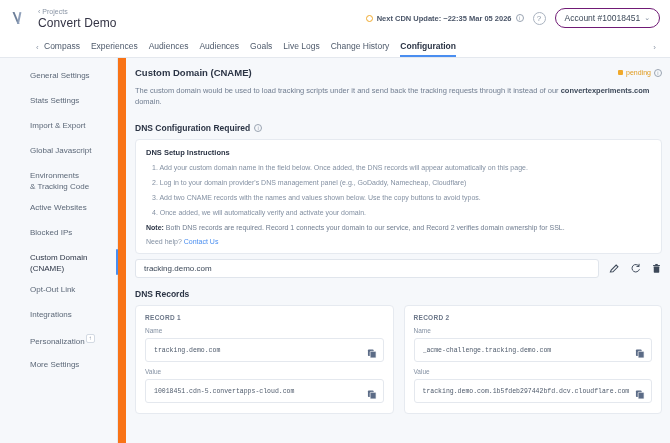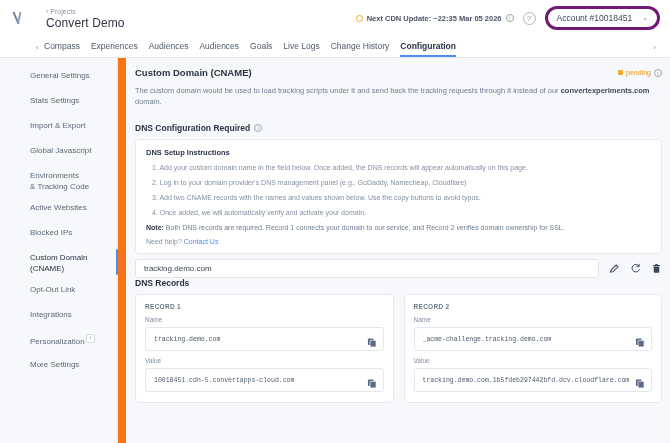--- a/index.html
+++ b/index.html
@@ -14,39 +14,39 @@
 
   
   .topbar {
     height: 36px; flex: 0 0 36px;
     display: flex; align-items: center;
     padding: 0 10px 0 8px;
     background: #ffffff;
     position: relative;
   }
   .logo { width: 22px; height: 22px; flex:0 0 22px; display:flex; align-items:center; justify-content:center; }
-  .brand-block { display:flex; flex-direction:column; justify-content:flex-end; margin-left:16px; }
+  .brand-block { display:flex; flex-direction:column; justify-content:flex-end; margin-left:8px; }
   .crumb { font-size: 7px; color:#8a95a5; display:flex; align-items:center; gap:2px; line-height:9px; }
   .crumb .chev { font-size:7px; color:#8a95a5; }
   .proj-title { font-size: 12px; color:#334; line-height:14px; letter-spacing:.1px; }
 
   .topbar-right { margin-left:auto; display:flex; align-items:center; gap:9px; }
   .cdn-status { display:flex; align-items:center; gap:4px; font-size:7.5px; color:#4a5568; font-weight:bold; white-space:nowrap;}
   .dot-ring { width:7px; height:7px; border-radius:50%; border:1.6px solid #f0a92b; }
   .info-i {
     width:8px;height:8px;border-radius:50%;border:1px solid #9aa4b2;
     font-size:6px;line-height:7px;text-align:center;color:#9aa4b2; font-weight:normal;
   }
   .help-circle {
     width:13px;height:13px;border-radius:50%;border:1px solid #aab3c0;
     font-size:8px; line-height:11px; text-align:center; color:#8a95a5;
   }
   .account-btn {
-    display:flex;align-items:center;gap:10px;
-    border:3px solid #701a75; border-radius:13px;
+    display:flex;align-items:center;gap:4px;
+    border:1px solid #701a75; border-radius:13px;
     padding:4px 9px; font-size:8.5px; color:#3c4858; background:#fff;
   }
   .caret { font-size:7px; color:#7a8598; }
 
   
   .tabbar {
     height:22px; flex:0 0 22px;
     display:flex; align-items:flex-end;
     padding: 0 10px 0 30px;
     border-bottom: 1px solid #e4e8ee;
@@ -118,21 +118,21 @@
 
   .field-label { margin-top:11px; font-size:7.5px; color:#6b7688; }
   .req { color:#e05c5c; }
   .input-row { margin-top:5px; display:flex; align-items:center; gap:9px; }
   .domain-input {
     flex:1; height:19px; background:#fff; border:1px solid #e0e5ec; border-radius:3px;
     display:flex; align-items:center; padding:0 8px; font-size:8px; color:#3c4858;
   }
   .icon-btn { width:12px; height:14px; display:flex; align-items:center; justify-content:center; }
 
-  .records-title { font-size:8.5px; font-weight:bold; color:#2b3445; }
+  .records-title { margin-top:11px; font-size:8.5px; font-weight:bold; color:#2b3445; }
   .records-grid { margin-top:6px; display:flex; gap:10px; }
   .record-card {
     flex:1; min-width:0; background:#fff; border:1px solid #e6eaf0; border-radius:4px;
     padding: 8px 9px 10px 9px;
   }
   .record-title { font-size:6.5px; font-weight:bold; color:#6b7688; letter-spacing:.3px; }
   .record-field-label { margin-top:6px; font-size:6.5px; color:#8390a2; }
   .record-value {
     margin-top:4px; border:1px solid #e4e8ee; border-radius:3px; background:#fff;
     height:24px; display:flex; align-items:center; padding: 0 6px 0 8px;

